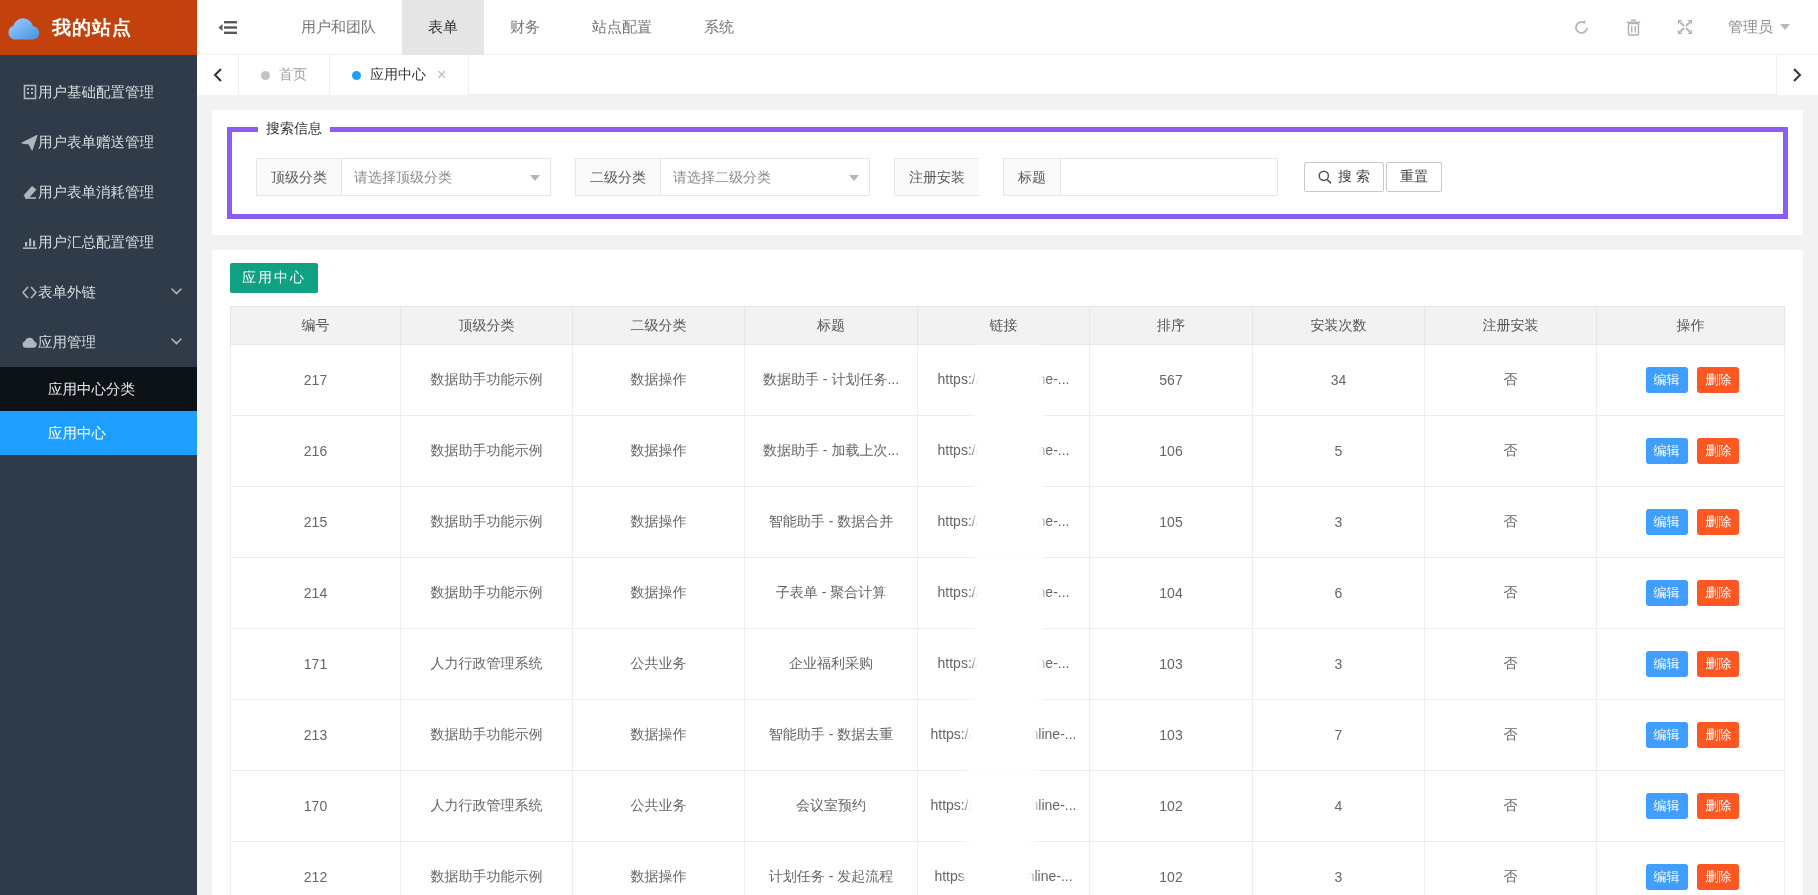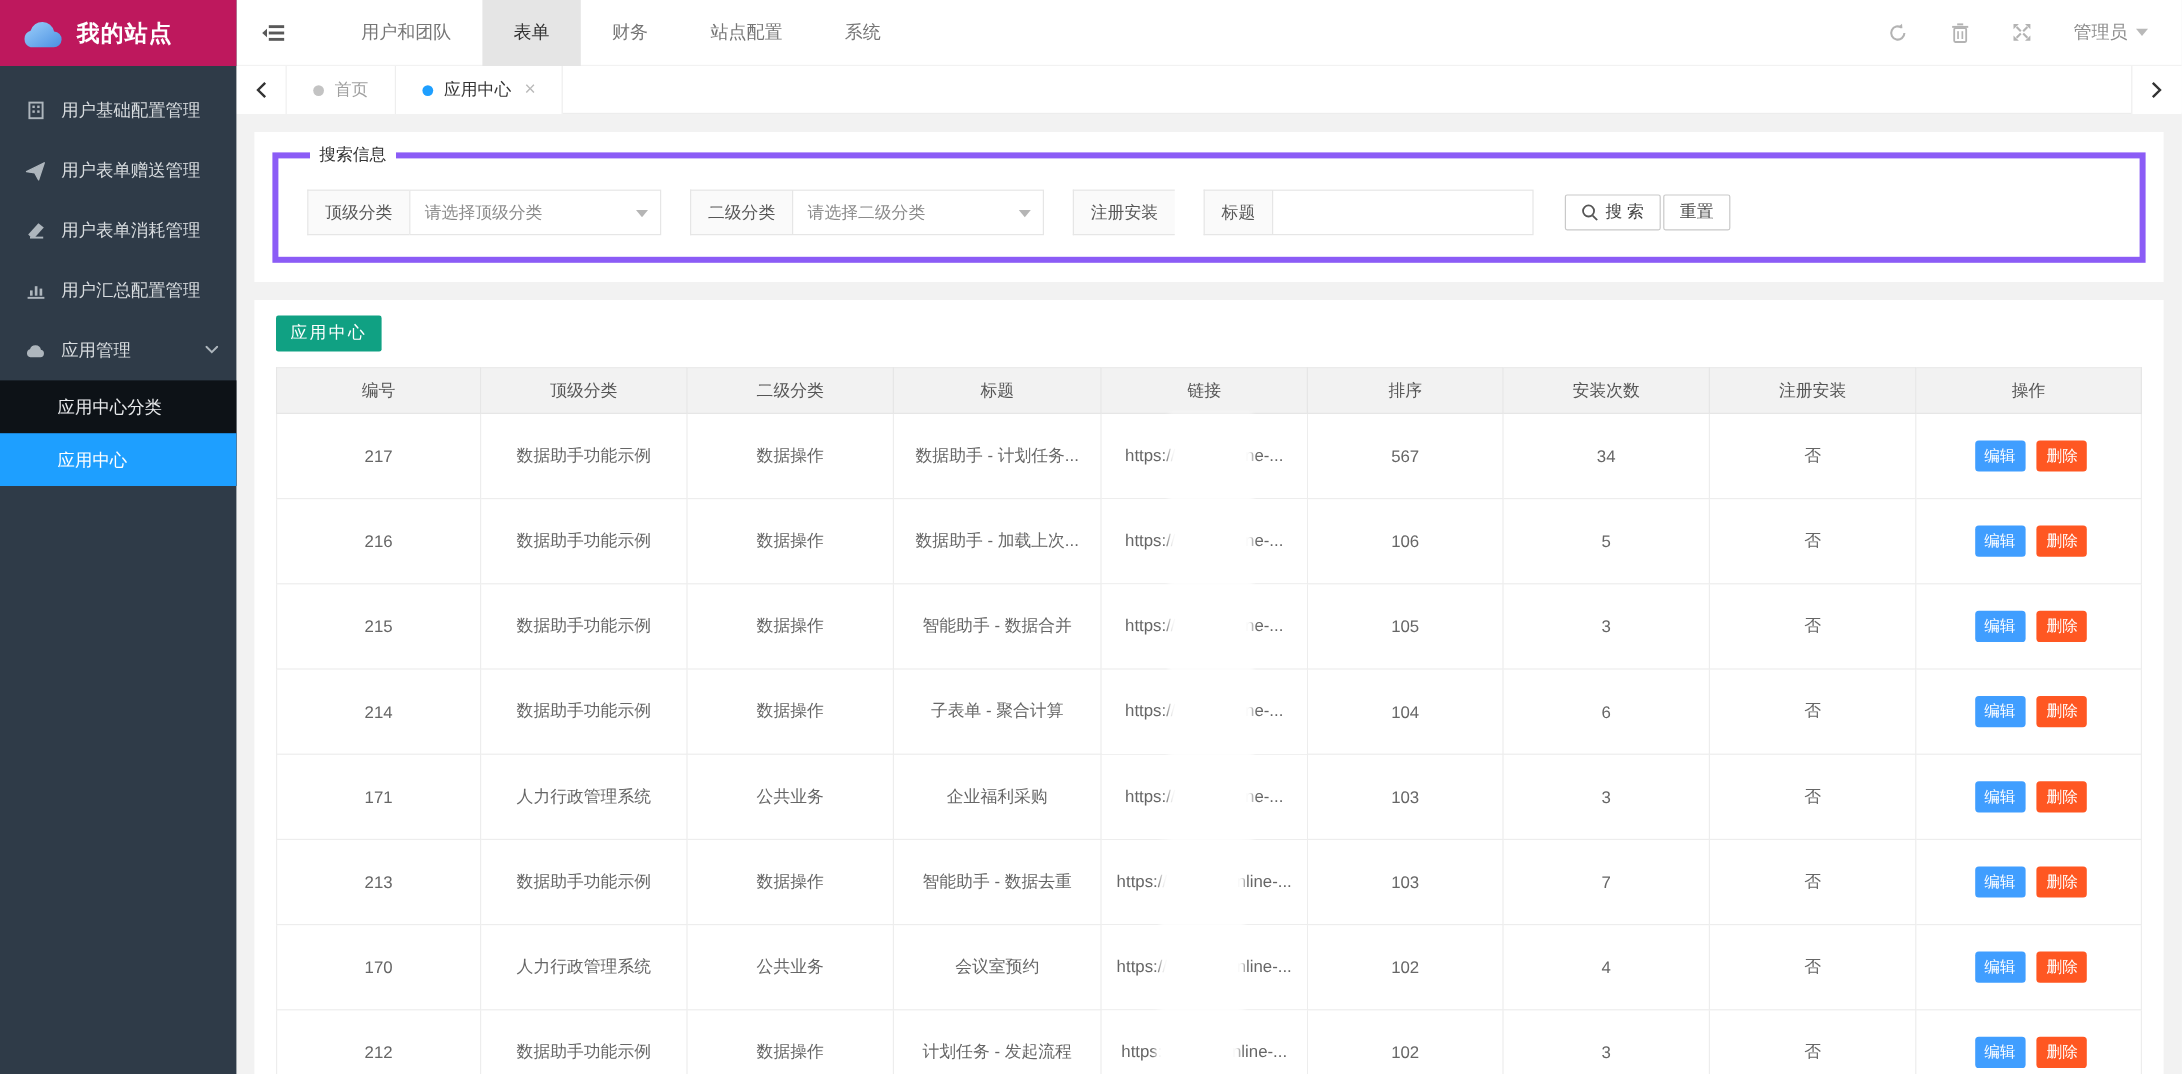--- a/index.html
+++ b/index.html
@@ -1,24 +1,24 @@
 <!DOCTYPE html>
 <html><head>
 <meta charset="utf-8">
 <style>
   * { margin:0; padding:0; box-sizing:border-box; }
   html,body { width:1818px; height:895px; overflow:hidden; background:#f2f2f2;
     font-family:"Liberation Sans","DejaVu Sans",sans-serif; }
 
   
   .sidebar { position:absolute; left:0; top:0; width:197px; height:895px; background:#2f3b48; z-index:5; }
-  .logo { height:55px; background:#be185d; display:flex; align-items:center; padding-left:16px; gap:10px; }
+  .logo { height:55px; background:#c2410c; display:flex; align-items:center; padding-left:4px; gap:10px; }
   .logo-text { color:#fff; font-weight:bold; font-size:19px; letter-spacing:1px; }
   .menu { padding-top:12px; }
-  .menu-item { position:relative; height:50px; display:flex; align-items:center; gap:13px;
+  .menu-item { position:relative; height:50px; display:flex; align-items:center; 
     padding-left:21px; color:#d8dcdf; font-size:14.5px; cursor:pointer; }
   .menu-item .mi-icon { width:17px; height:17px; flex:0 0 17px; display:flex; align-items:center; justify-content:center; }
   .menu-item .chev { position:absolute; right:15px; top:50%; margin-top:-4px; }
   .submenu { background:#0d1217; }
   .submenu-item { height:44px; display:flex; align-items:center; padding-left:48px;
     color:#e8eaec; font-size:14.5px; cursor:pointer; }
   .submenu-item.active { background:#1E9FFF; color:#fff; }
 
   
   .header { position:absolute; left:197px; top:0; right:0; height:55px; background:#fff;
@@ -136,20 +136,33 @@
     <div class="menu-item">
       <span class="mi-icon">
         <svg width="16" height="16" viewBox="0 0 16 16">
             <rect x="1" y="13.4" width="14" height="1.6" fill="#aeb6bd"></rect>
             <rect x="3" y="8" width="2.2" height="4.4" fill="#aeb6bd"></rect>
             <rect x="7" y="4.5" width="2.2" height="7.9" fill="#aeb6bd"></rect>
             <rect x="11" y="6.5" width="2.2" height="5.9" fill="#aeb6bd"></rect>
           </svg>
       </span>
       <span>用户汇总配置管理</span>
+    </div>
+    <div class="menu-item">
+      <span class="mi-icon">
+        <svg width="17" height="15" viewBox="0 0 17 15">
+            <path d="M6.5 2.5 L2 7.5 L6.5 12.5 M10.5 2.5 L15 7.5 L10.5 12.5" fill="none" stroke="#aeb6bd" stroke-width="1.7" stroke-linecap="round" stroke-linejoin="round"></path>
+          </svg>
+      </span>
+      <span>表单外链</span>
+      <span class="chev">
+        <svg width="11" height="7" viewBox="0 0 11 7">
+            <path d="M1 1 L5.5 5.5 L10 1" fill="none" stroke="#aeb6bd" stroke-width="1.6" stroke-linecap="round"></path>
+          </svg>
+      </span>
     </div>
     <div class="menu-item">
       <span class="mi-icon">
         <svg width="17" height="13" viewBox="0 0 18 13">
             <path d="M4.5 12 h9 a3.4 3.4 0 0 0 .4-6.7 a5 5 0 0 0 -9.7 -.3 a3.6 3.6 0 0 0 .3 7 z" fill="#aeb6bd"></path>
           </svg>
       </span>
       <span>应用管理</span>
       <span class="chev">
         <svg width="11" height="7" viewBox="0 0 11 7">

